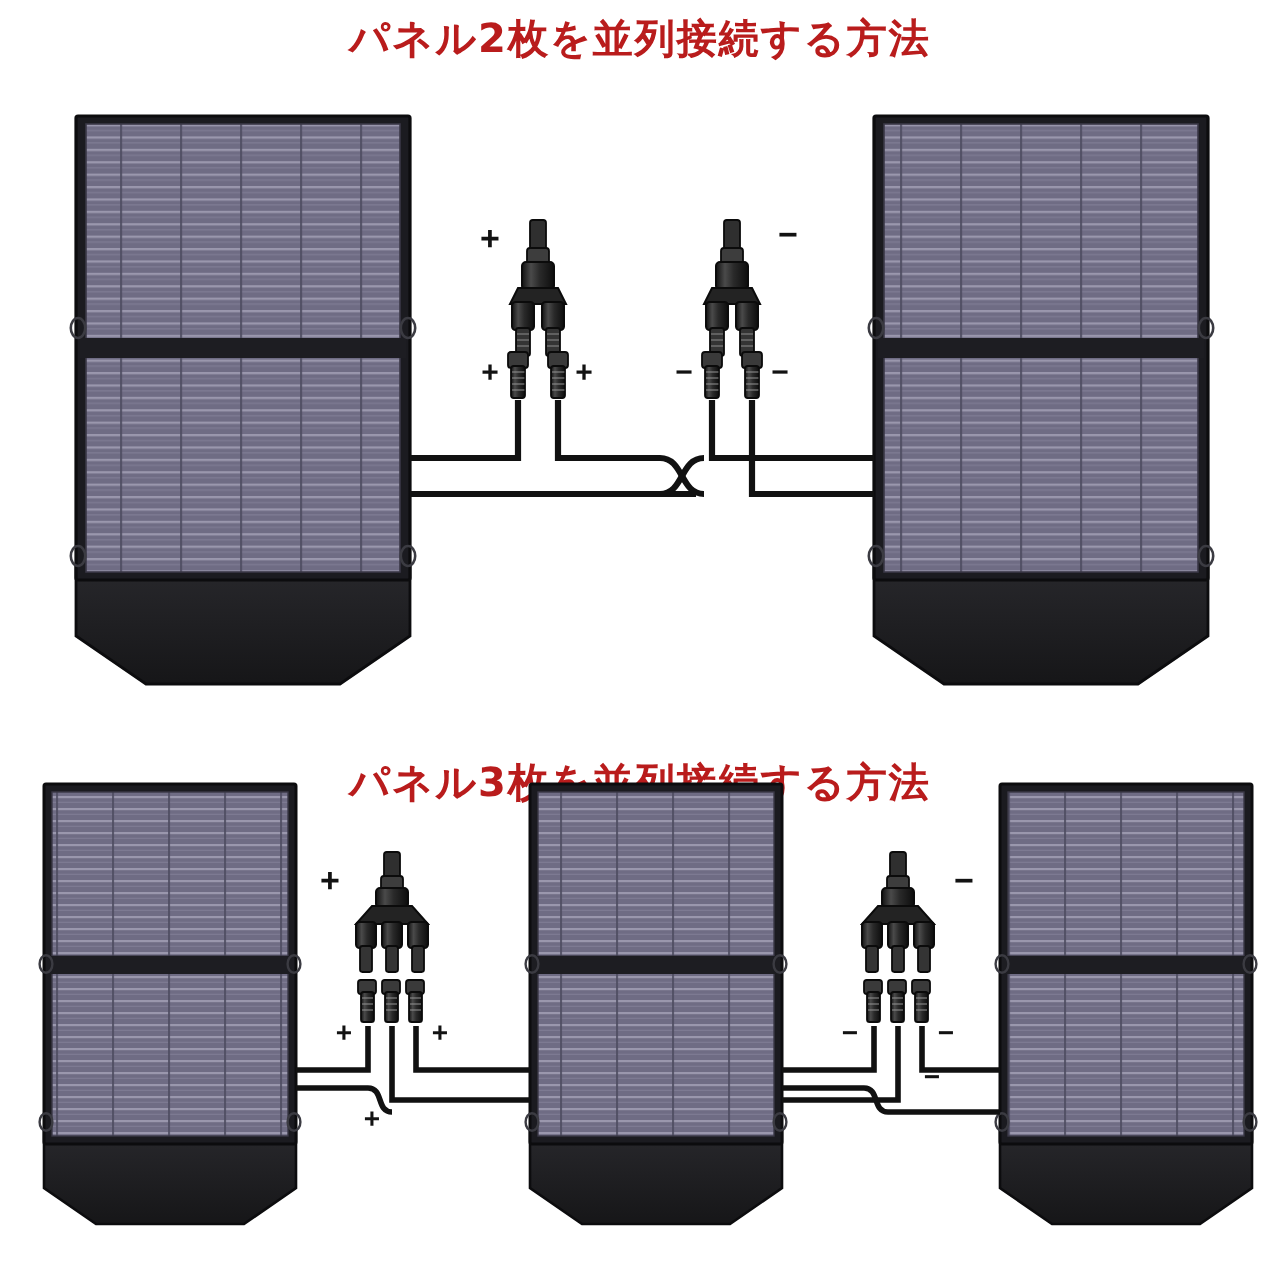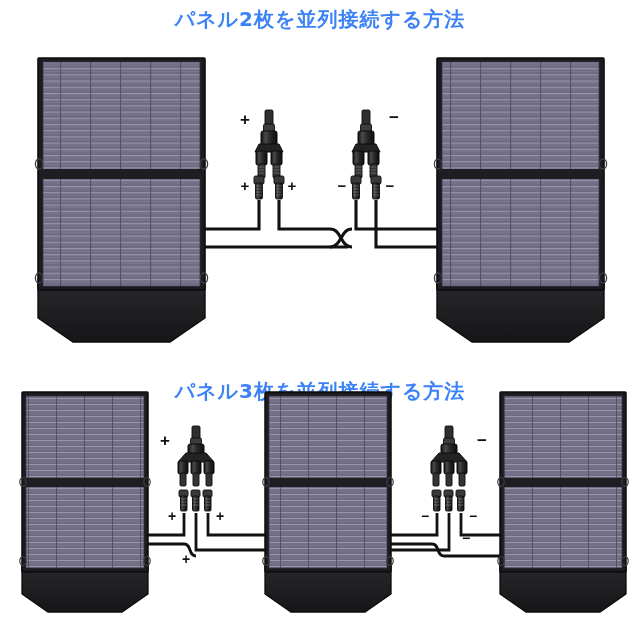--- a/index.html
+++ b/index.html
@@ -10,21 +10,21 @@
   }
   #stage{position:absolute;inset:0;width:640px;height:640px;background:#ffffff;}
 
   .diagram{position:absolute;left:0;width:640px;}
   #diagram-top{top:0;height:352px;}
   #diagram-bottom{top:368px;height:288px;}
 
   .diagram-title{
     position:absolute;left:0;width:640px;text-align:center;
     font-size:20px;font-weight:700;letter-spacing:1px;
-    color:#3b82f6;
+    color:#b91c1c;
     white-space:nowrap;
     font-family:"DejaVu Sans","Liberation Sans",sans-serif;
   }
   #title-top{top:6px;}
   #title-bottom{top:10px;}
 
   .svg-layer{position:absolute;left:0;top:0;}
 </style>
 </head>
 <body>

